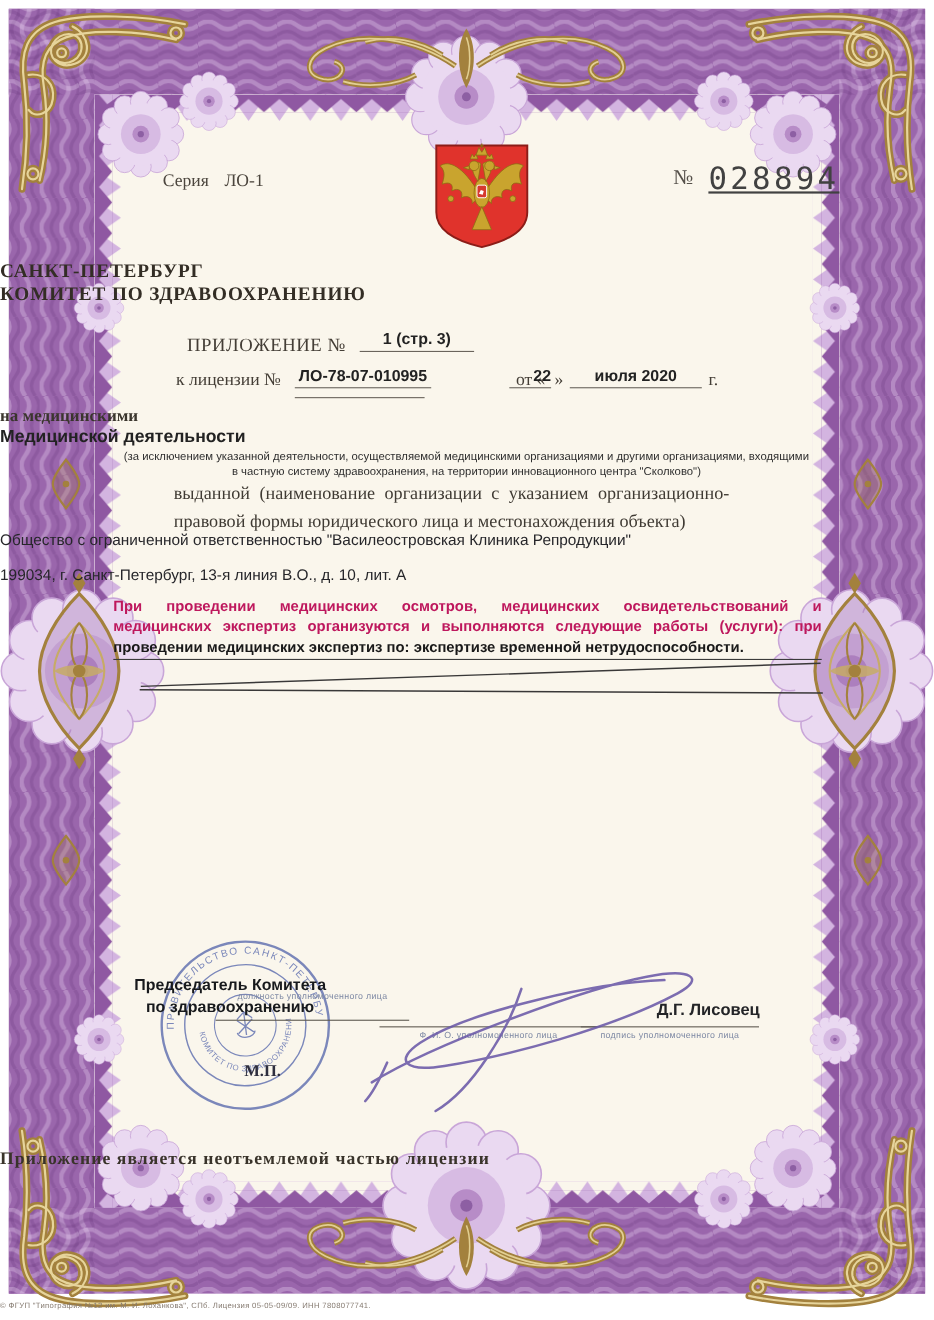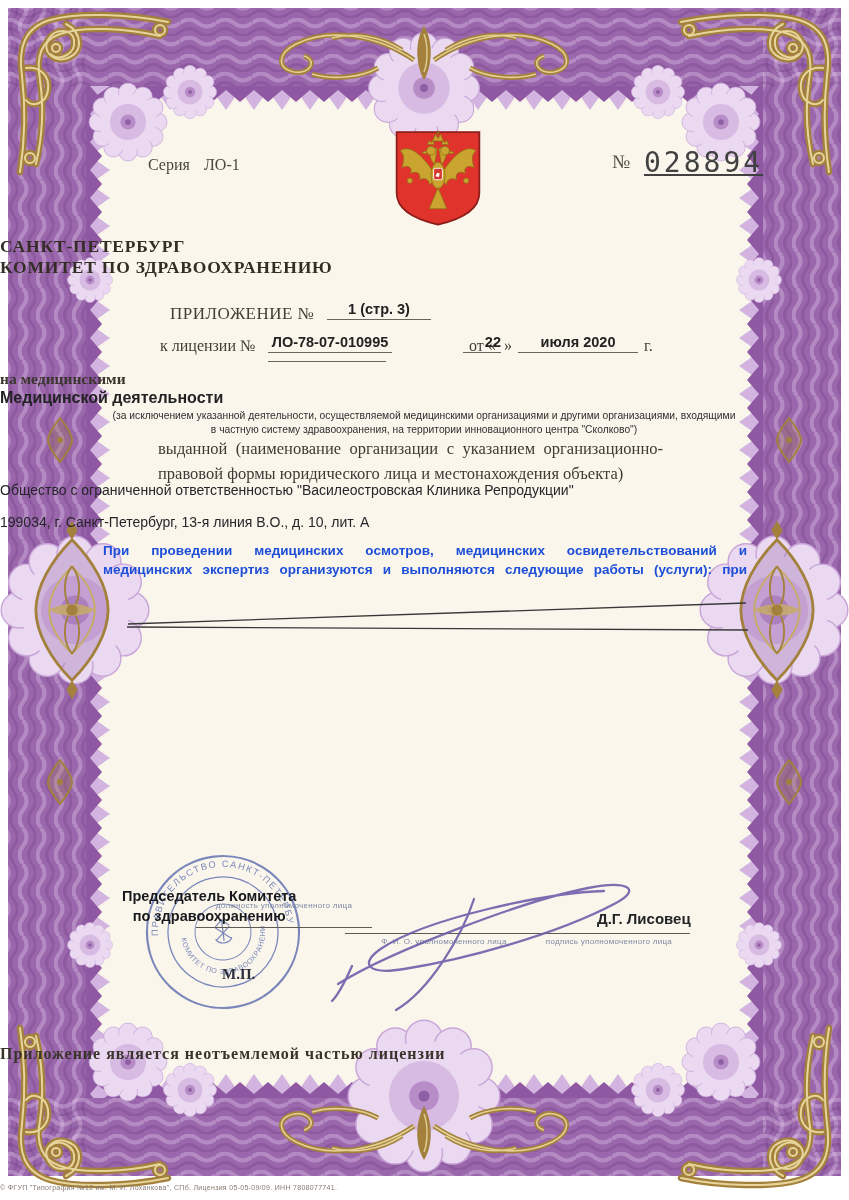--- a/index.html
+++ b/index.html
@@ -10,21 +10,21 @@
   .serif{font-family:"Liberation Serif",serif;}
   .sans{font-family:"Liberation Sans",sans-serif;text-align:center;}
   .mono{font-family:"DejaVu Sans Mono",monospace;}
   .center{left:0;right:0;text-align:left;}
   .fill{border-bottom:1.2px solid #6a645c;text-align:center;padding-bottom:2px;
         font-family:"Liberation Sans",sans-serif;font-weight:700;color:#222;}
   .caption{font-family:"Liberation Sans",sans-serif;font-size:8px;color:#7e89a4;
            letter-spacing:.3px;text-align:center;}
   .sigline{border-top:1.1px solid #5f5a52;height:0;}
   .wl{font-family:"Liberation Sans",sans-serif;font-weight:700;font-size:13.5px;
-      line-height:19px;color:#1d4ed8;text-align:justify;text-align-last:justify;}
+      line-height:19px;color:#be185d;text-align:justify;text-align-last:justify;}
   .wl3{font-family:"Liberation Sans",sans-serif;font-weight:700;font-size:13.5px;
       line-height:19px;color:#191919;text-align:left;border-bottom:1.3px solid #3b3b3b;
       padding-bottom:1px;}
 </style>
 </head>
 <body>
 
 <div class="page">
 
   <svg class="svgabs" style="left:0;top:0;" width="849" height="1200" viewBox="0 0 849 1200">
@@ -271,20 +271,21 @@
   <div class="abs sans" style="left:94px;top:410px;width:660px;text-align:center;font-size:10.3px;color:#2f2f2f;">(за исключением указанной деятельности, осуществляемой медицинскими организациями и другими организациями, входящими</div>
   <div class="abs sans" style="left:94px;top:424px;width:660px;text-align:center;font-size:10.3px;color:#2f2f2f;">в частную систему здравоохранения, на территории инновационного центра "Сколково")</div>
   <div class="abs serif" style="left:158px;top:436px;width:505px;font-size:16.5px;line-height:25px;text-align:justify;color:#3f3a33;">выданной (наименование организации с указанием организационно-правовой формы юридического лица и местонахождения объекта)</div>
 
   <div class="abs center sans" style="top:482px;font-size:14px;color:#26262a;">Общество с ограниченной ответственностью "Василеостровская Клиника Репродукции"</div>
   <div class="abs center sans" style="top:514px;font-size:14px;color:#26262a;">199034, г. Санкт-Петербург, 13-я линия В.О., д. 10, лит. А</div>
 
   <div class="abs" style="left:103px;top:541px;width:644px;">
     <div class="wl">При проведении медицинских осмотров, медицинских освидетельствований и</div>
     <div class="wl">медицинских экспертиз организуются и выполняются следующие работы (услуги): при</div>
+    <div class="wl3">проведении медицинских экспертиз по: экспертизе временной нетрудоспособности.</div>
   </div>
 
   <div class="abs sans" style="left:122px;top:886px;font-size:14.5px;font-weight:700;line-height:20px;color:#17191c;">
     <div>Председатель Комитета</div>
     <div>по здравоохранению</div>
   </div>
 
   <div class="abs sigline" style="left:196px;top:927px;width:176px;"></div>
   <div class="abs caption" style="left:196px;top:901px;width:176px;">должность уполномоченного лица</div>
 

